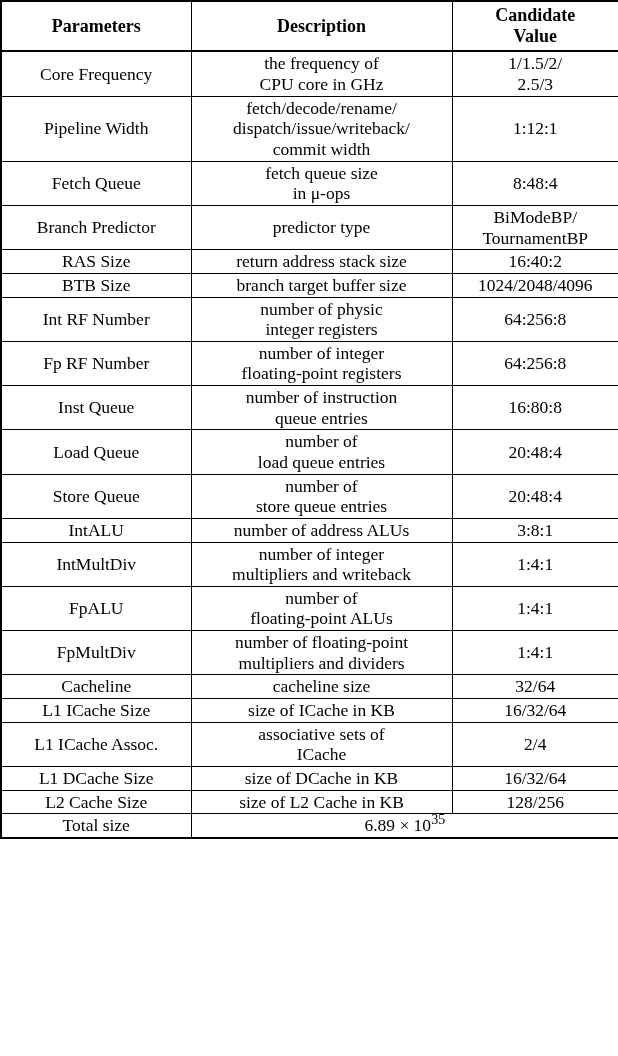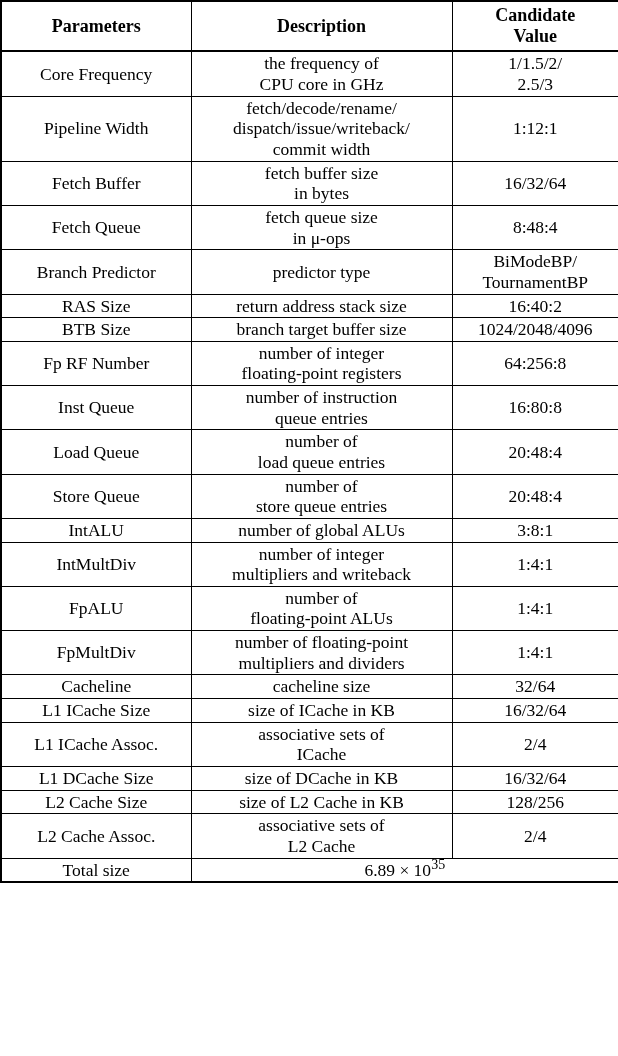--- a/index.html
+++ b/index.html
@@ -72,46 +72,46 @@
 2.5/3</td>
       </tr>
       <tr>
         <td>Pipeline Width</td>
         <td>fetch/decode/rename/
 dispatch/issue/writeback/
 commit width</td>
         <td>1:12:1</td>
       </tr>
       <tr>
-        <td>Fetch Buffer</td>
-        <td>fetch buffer size
-in bytes</td>
-        <td>16/32/64</td>
-      </tr>
-      <tr>
         <td>Fetch Queue</td>
         <td>fetch queue size
 in μ-ops</td>
         <td>8:48:4</td>
       </tr>
       <tr>
         <td>Branch Predictor</td>
         <td>predictor type</td>
         <td>BiModeBP/
 TournamentBP</td>
       </tr>
       <tr>
         <td>RAS Size</td>
         <td>return address stack size</td>
         <td>16:40:2</td>
       </tr>
       <tr>
         <td>BTB Size</td>
         <td>branch target buffer size</td>
         <td>1024/2048/4096</td>
+      </tr>
+      <tr>
+        <td>Int RF Number</td>
+        <td>number of physic
+integer registers</td>
+        <td>64:256:8</td>
       </tr>
       <tr>
         <td>Fp RF Number</td>
         <td>number of integer
 floating-point registers</td>
         <td>64:256:8</td>
       </tr>
       <tr>
         <td>Inst Queue</td>
         <td>number of instruction
@@ -125,21 +125,21 @@
         <td>20:48:4</td>
       </tr>
       <tr>
         <td>Store Queue</td>
         <td>number of
 store queue entries</td>
         <td>20:48:4</td>
       </tr>
       <tr>
         <td>IntALU</td>
-        <td>number of global ALUs</td>
+        <td>number of address ALUs</td>
         <td>3:8:1</td>
       </tr>
       <tr>
         <td>IntMultDiv</td>
         <td>number of integer
 multipliers and writeback</td>
         <td>1:4:1</td>
       </tr>
       <tr>
         <td>FpALU</td>
@@ -172,26 +172,20 @@
       <tr>
         <td>L1 DCache Size</td>
         <td>size of DCache in KB</td>
         <td>16/32/64</td>
       </tr>
       <tr>
         <td>L2 Cache Size</td>
         <td>size of L2 Cache in KB</td>
         <td>128/256</td>
       </tr>
-      <tr>
-        <td>L2 Cache Assoc.</td>
-        <td>associative sets of
-L2 Cache</td>
-        <td>2/4</td>
-      </tr>
     </tbody>
   <tfoot>
     <tr>
       <td>Total size</td>
       <td colspan="2"><span>6.89 × 10</span><sup>35</sup></td>
     </tr>
   </tfoot>
 </table>
 
 </body></html>

